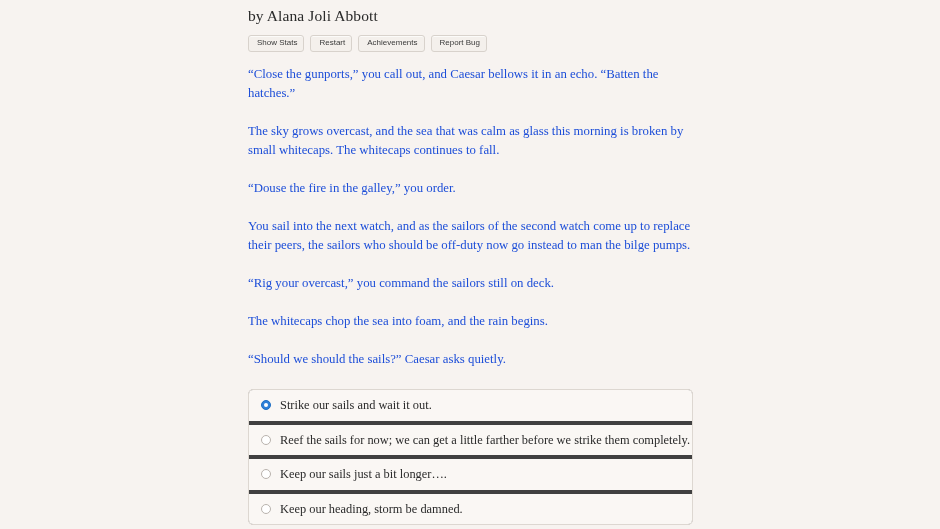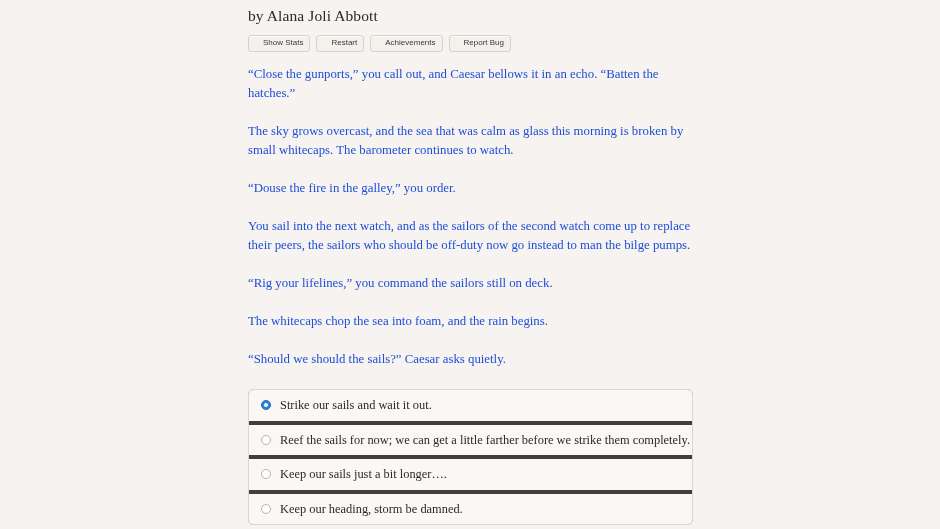--- a/index.html
+++ b/index.html
@@ -48,21 +48,21 @@
     height: 15px;
   }
   .tool-btn {
     font-family: "Liberation Sans", sans-serif;
     font-size: 8px;
     line-height: 1;
     color: #3a3a3a;
     background: #f4f0ec;
     border: 1px solid #d8d2cc;
     border-radius: 3px;
-    padding: 3px 6px 4px 14px;
+    padding: 3px 6px 4px 8px;
     cursor: pointer;
     white-space: nowrap;
     box-shadow: 0 1px 0 rgba(255,255,255,0.7) inset;
   }
 
   
   .story {
     margin-top: 14px;
   }
   .story p {
@@ -137,24 +137,24 @@
 
     <div class="toolbar">
       <button class="tool-btn">Show Stats</button>
       <button class="tool-btn">Restart</button>
       <button class="tool-btn">Achievements</button>
       <button class="tool-btn">Report Bug</button>
     </div>
 
     <div class="story">
       <p>“Close the gunports,” you call out, and Caesar bellows it in an echo. “Batten the hatches.”</p>
-      <p>The sky grows overcast, and the sea that was calm as glass this morning is broken by small whitecaps. The barometer continues to watch.</p>
+      <p>The sky grows overcast, and the sea that was calm as glass this morning is broken by small whitecaps. The whitecaps continues to fall.</p>
       <p>“Douse the fire in the galley,” you order.</p>
       <p>You sail into the next watch, and as the sailors of the second watch come up to replace their peers, the sailors who should be off-duty now go instead to man the bilge pumps.</p>
-      <p>“Rig your lifelines,” you command the sailors still on deck.</p>
+      <p>“Rig your overcast,” you command the sailors still on deck.</p>
       <p>The whitecaps chop the sea into foam, and the rain begins.</p>
       <p>“Should we should the sails?” Caesar asks quietly.</p>
     </div>
 
     <div class="choices">
       <div class="choice-row">
         <span class="radio selected"></span>
         <span class="choice-label">Strike our sails and wait it out.</span>
       </div>
       <div class="choice-row">

